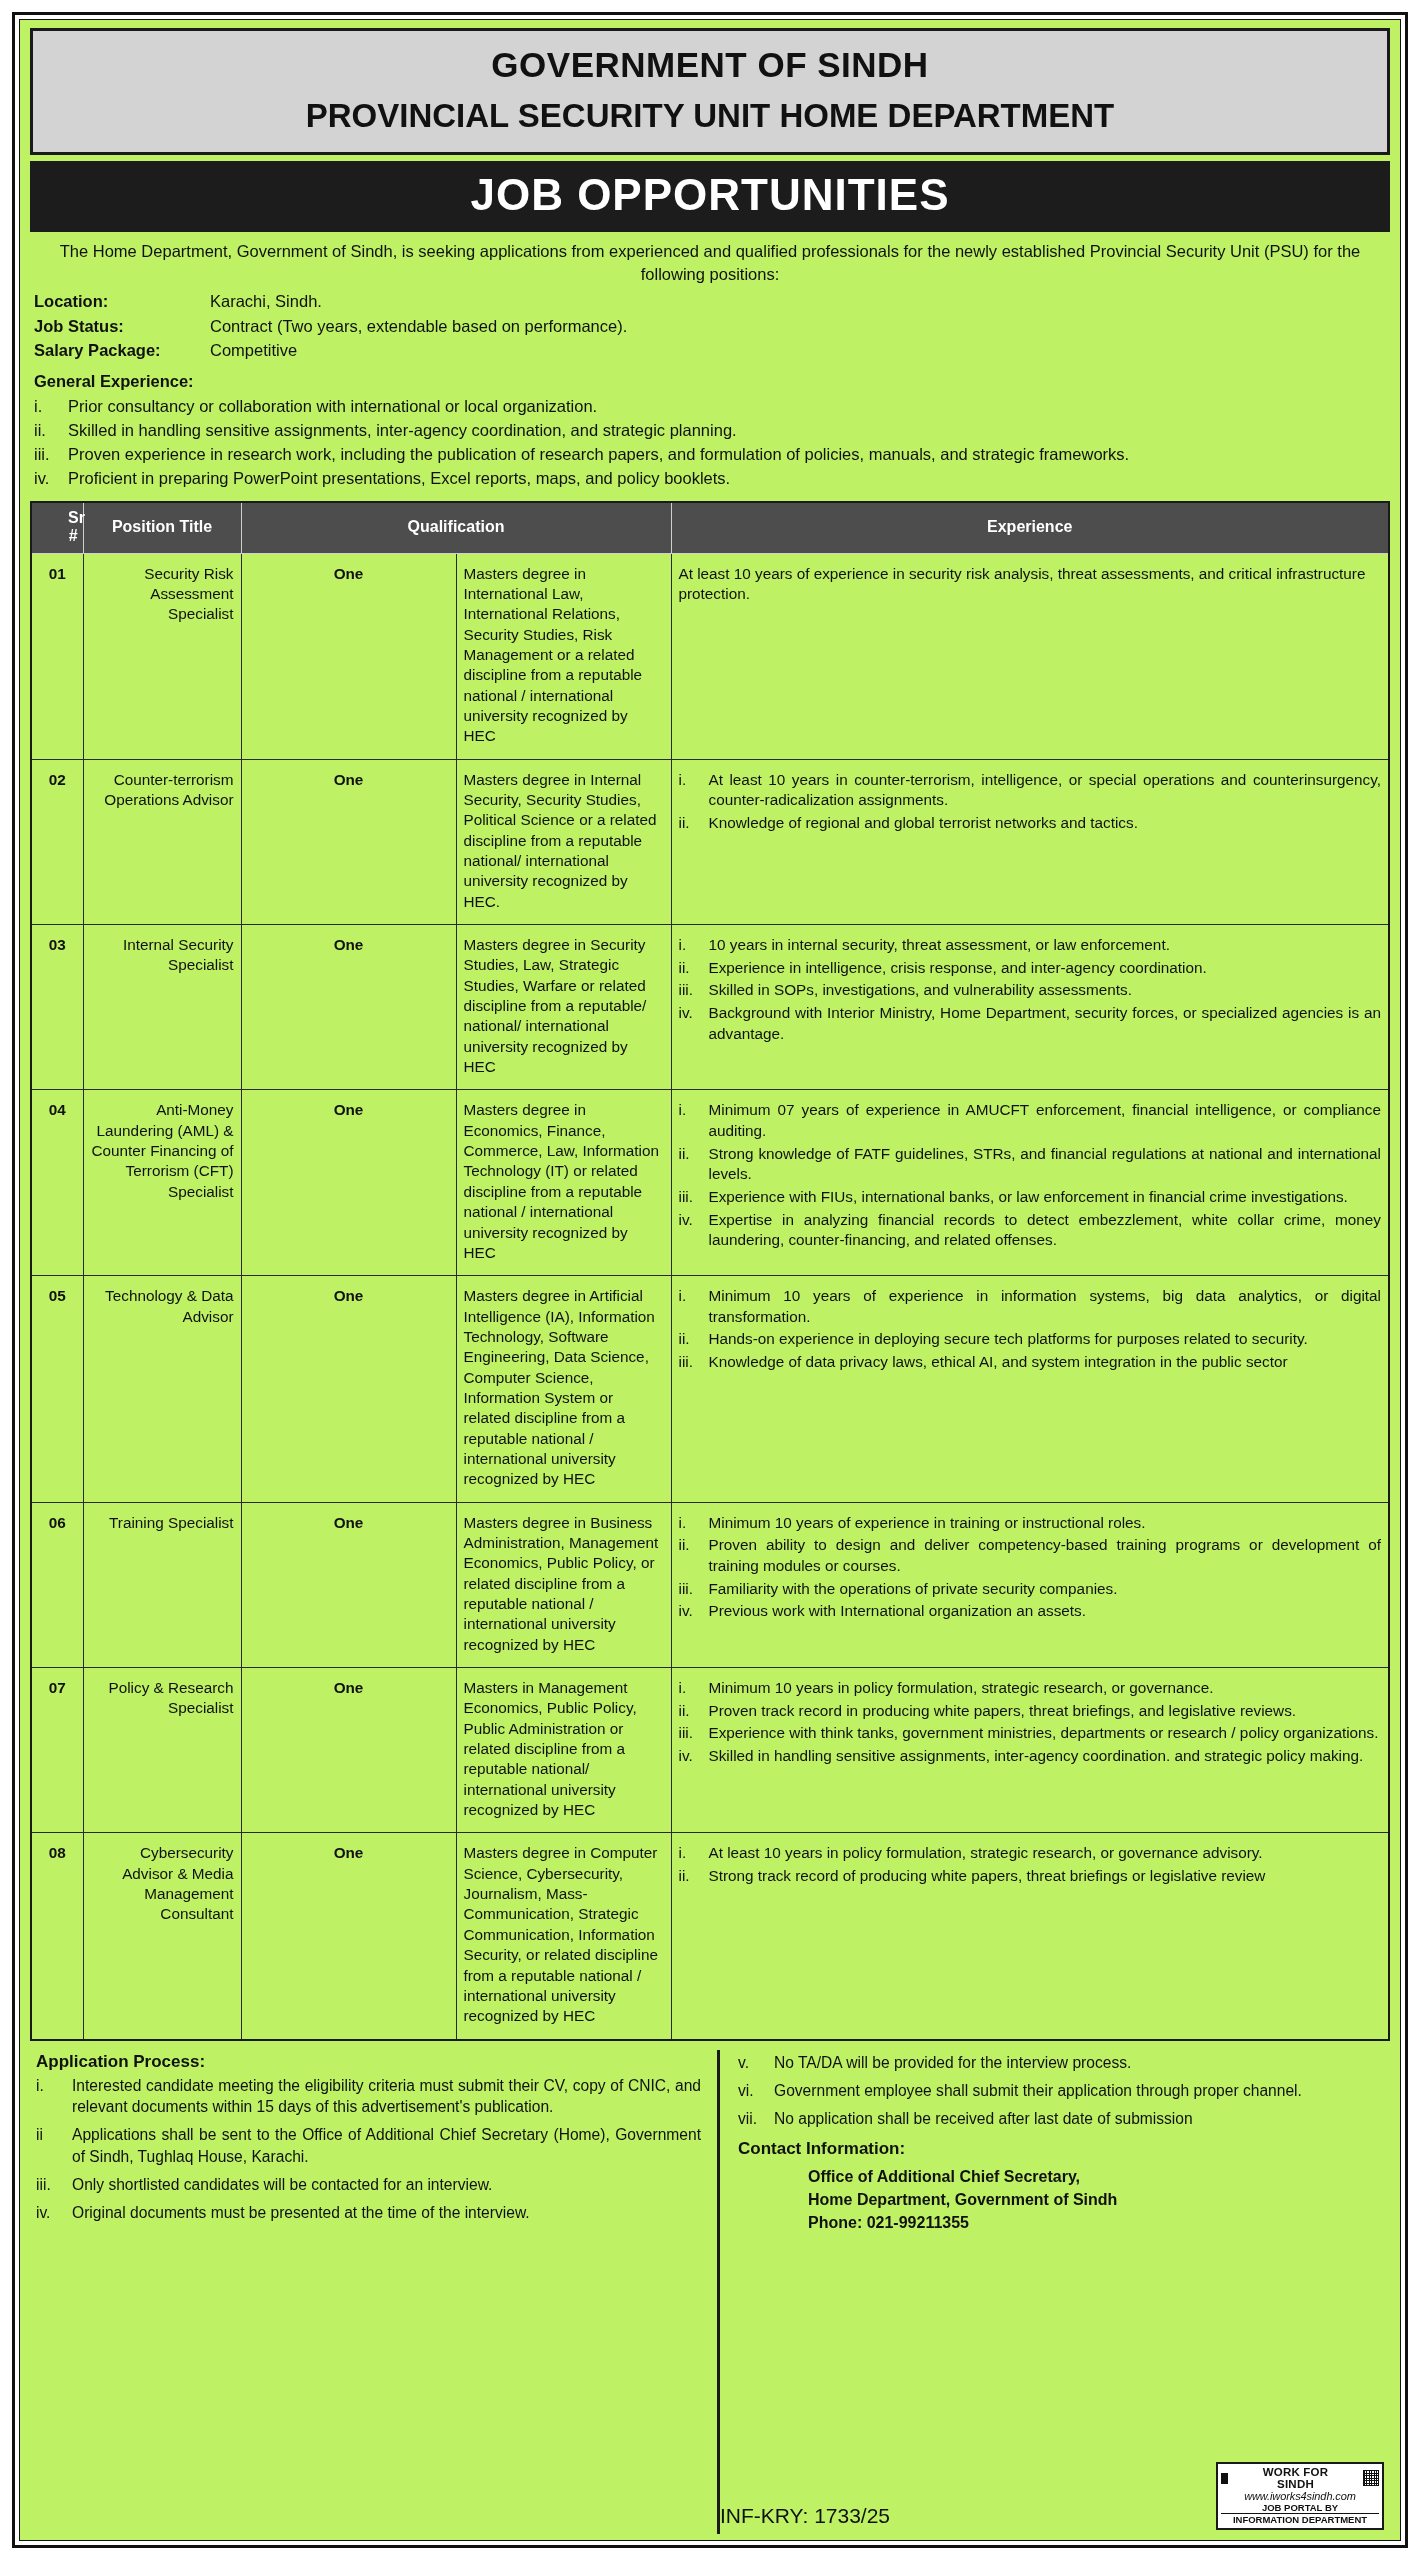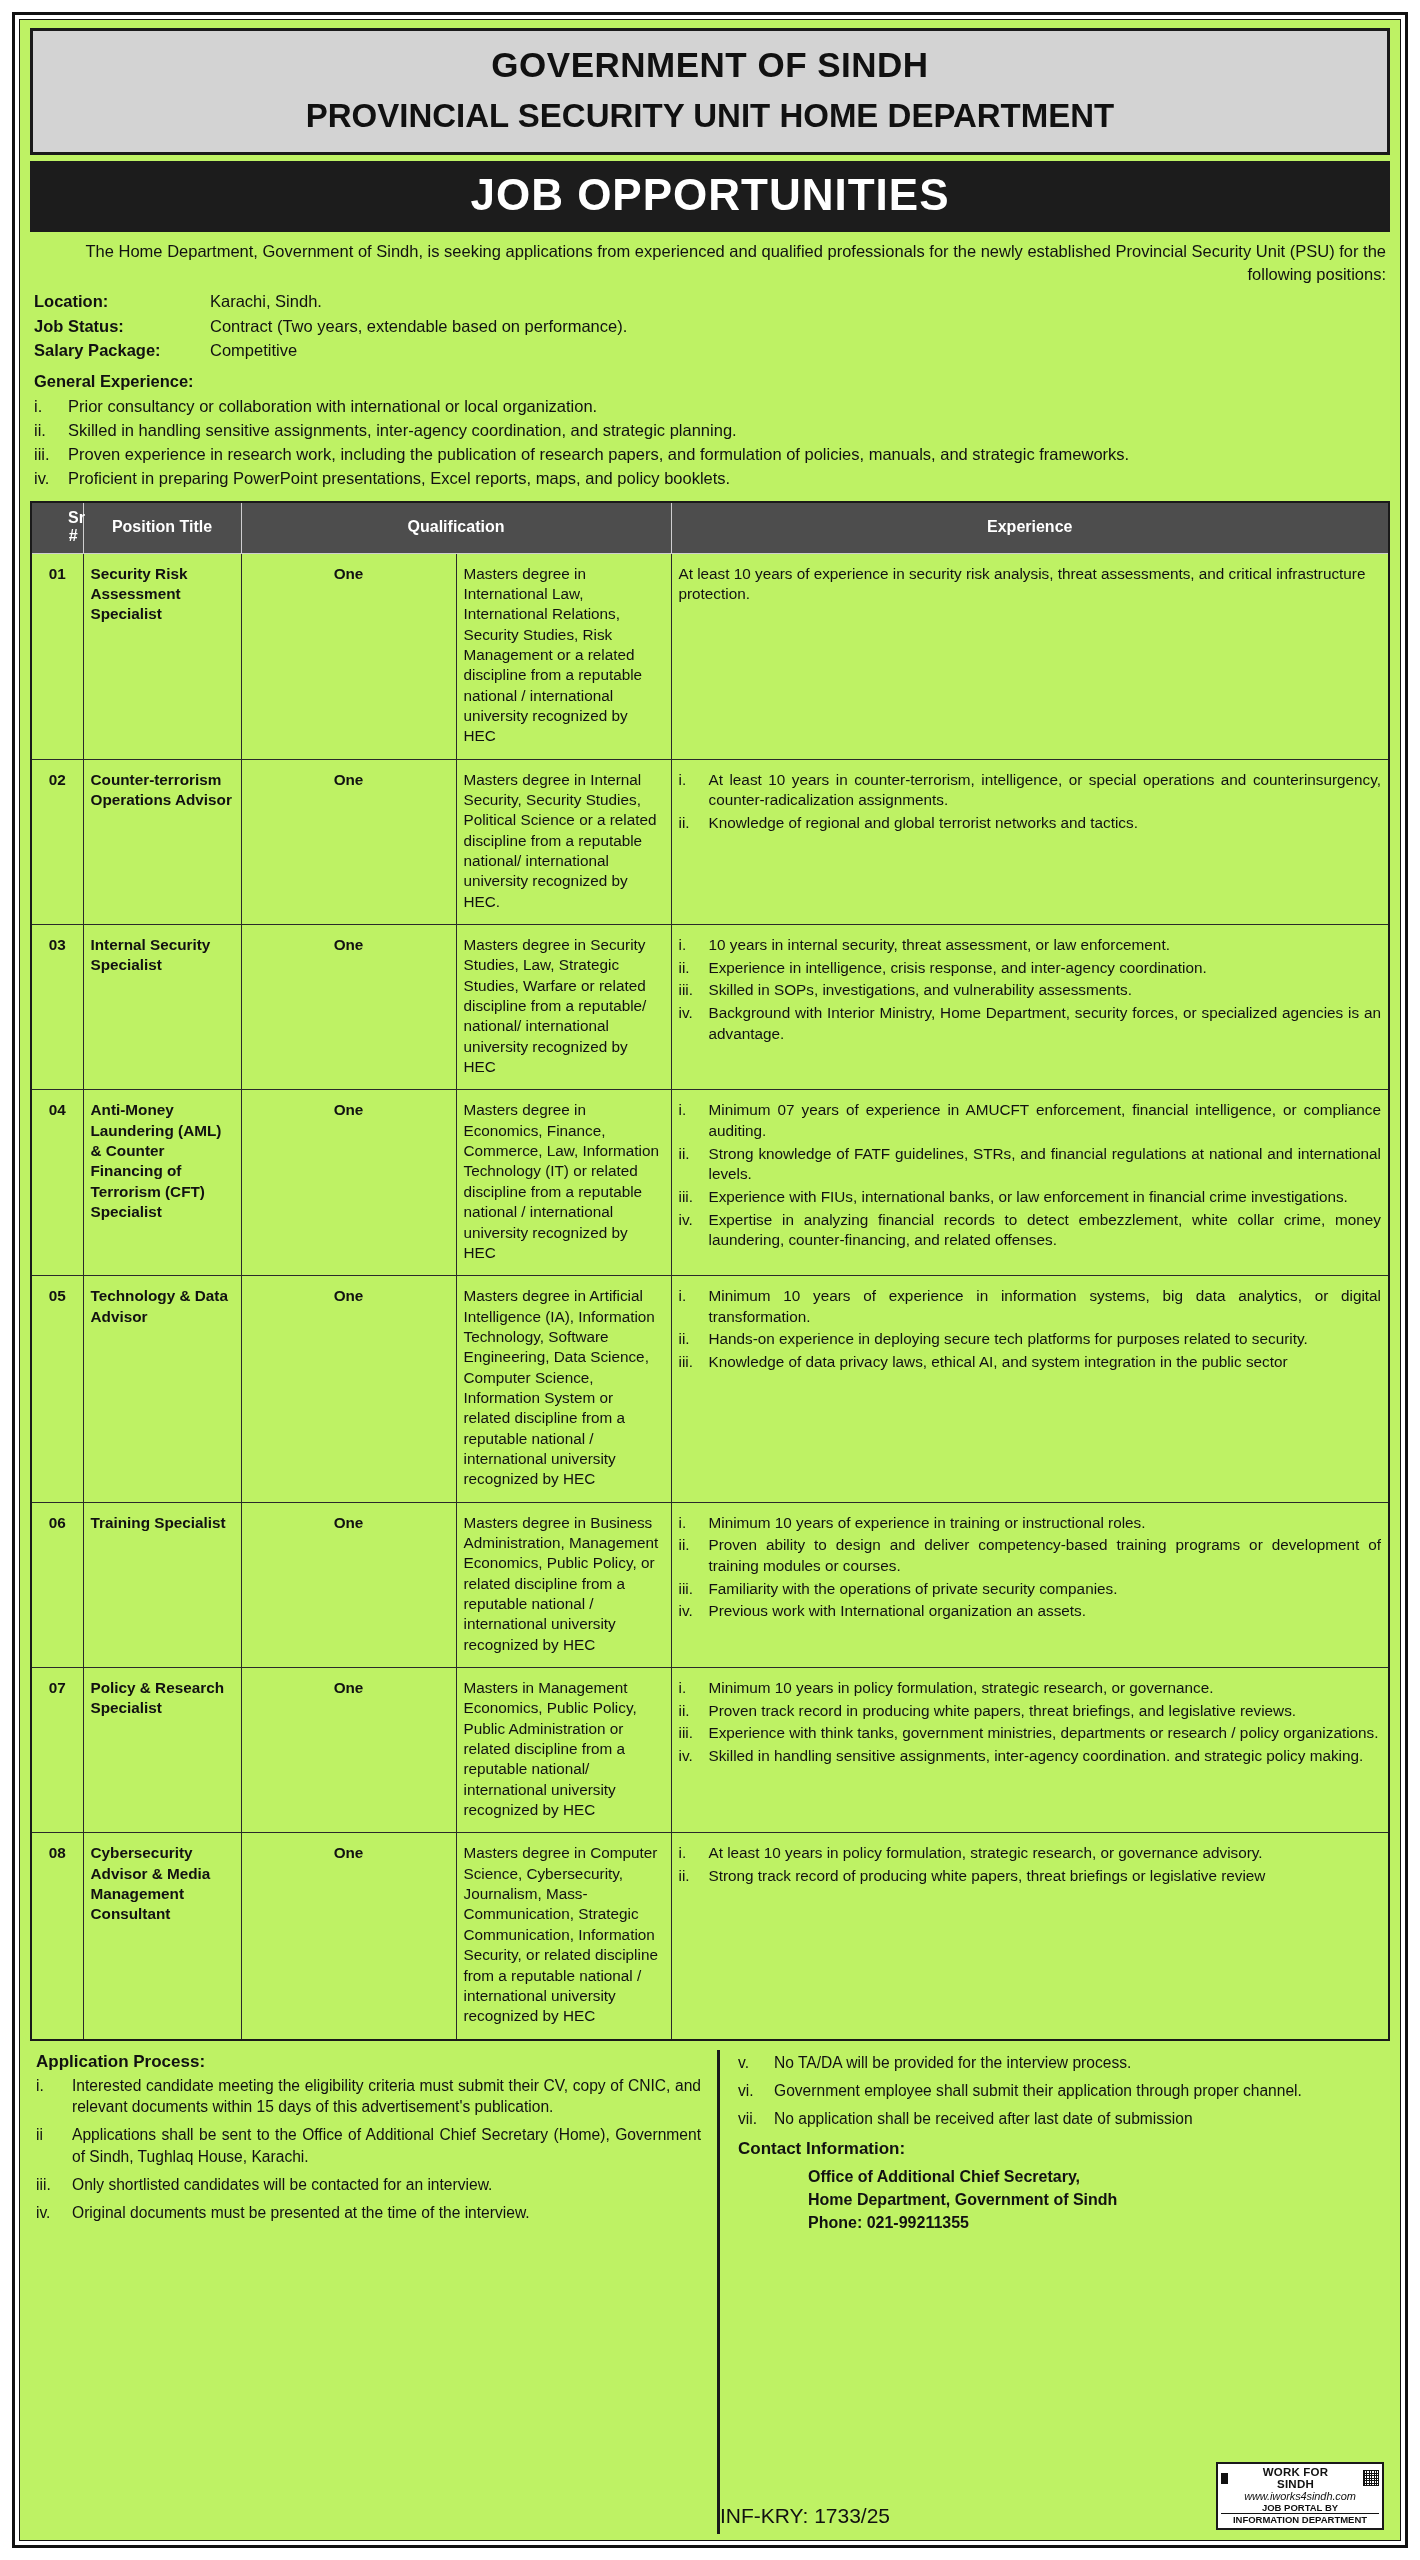--- a/index.html
+++ b/index.html
@@ -57,21 +57,21 @@
     margin-bottom: 8px;
   }
 
   
   .intro {
     font-size: 16.5px;
     color: #111;
     line-height: 1.42;
     padding: 0 4px;
   }
-  .intro p.lead { margin: 0 0 4px 0; text-align: right; }
+  .intro p.lead { margin: 0 0 4px 0; text-align: center; }
   .kv-row { display: flex; margin: 1px 0; }
   .kv-key { font-weight: bold; width: 176px; flex: 0 0 176px; }
   .kv-val { flex: 1; }
   .gen-exp-title { font-weight: bold; margin-top: 7px; margin-bottom: 2px; }
   .roman-list { margin: 0; padding: 0; list-style: none; }
   .roman-li { display: flex; margin: 1px 0; line-height: 1.4; }
   .roman-mark { width: 34px; flex: 0 0 34px; }
   .roman-txt { flex: 1; }
 
   
@@ -98,21 +98,21 @@
   table.jobs th.th-exp { width: auto; }
   table.jobs td {
     border: 1px solid #2a2a2a;
     vertical-align: top;
     padding: 10px 7px 12px 7px;
     font-size: 15.3px;
     color: #111;
     line-height: 1.33;
   }
   td.c-sr { width: 52px; text-align: center; font-weight: bold; font-size: 16px; margin-left: 7px; }
-  td.c-pos { width: 158px; font-weight: bold; font-size: 15.8px; line-height: 1.42; }
+  td.c-pos { width: 158px; font-weight: normal; font-size: 15.8px; line-height: 1.42; text-align: right; }
   td.c-cnt { width: 62px; font-weight: bold; text-align: center; font-size: 15.8px; }
   td.c-qual { width: 302px; }
   td.c-exp { }
   .exp-plain { text-align: left; }
   .exp-list { margin: 0; padding: 0; list-style: none; }
   .exp-li { display: flex; margin-bottom: 2px; line-height: 1.35; }
   .exp-mark { width: 30px; flex: 0 0 30px; }
   .exp-txt { flex: 1; text-align: justify; }
 
   

